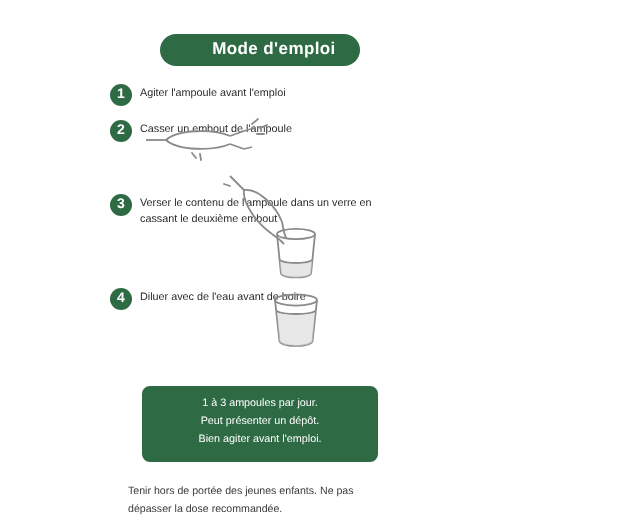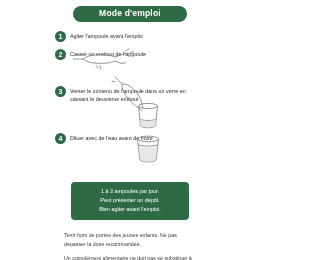--- a/index.html
+++ b/index.html
@@ -18,25 +18,25 @@
     width: 260px;
     height: 260px;
     box-sizing: border-box;
     display: flex;
     flex-direction: column;
     align-items: center;
   }
 
   
   .header-pill {
-    margin-top: 6px;
+    margin-top: 17px;
     background: #2e6b45;
     color: #ffffff;
     border-radius: 11px;
-    padding: 3px 26px 4px 26px;
+    padding: 3px 12px 4px 26px;
     font-size: 8.5px;
     font-weight: bold;
     letter-spacing: 0.2px;
     line-height: 1.1;
     text-align: center;
     white-space: nowrap;
   }
 
   
   .steps {

